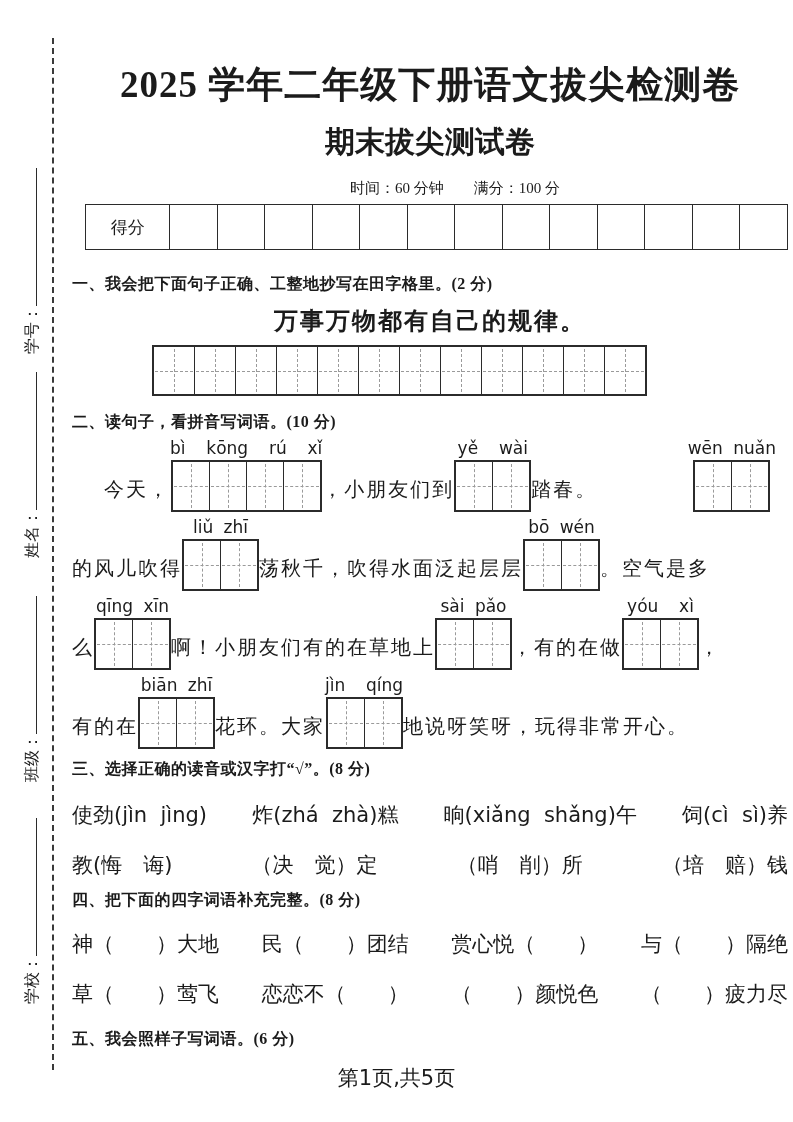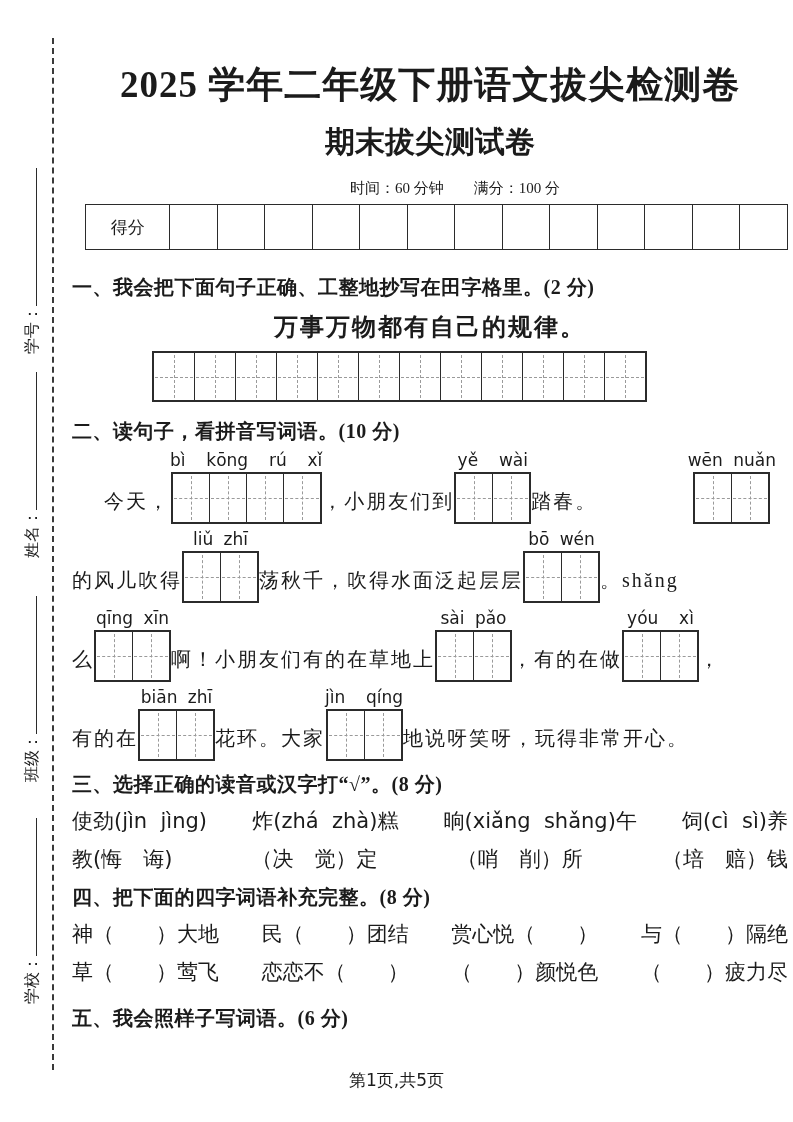--- a/index.html
+++ b/index.html
@@ -30,21 +30,21 @@
   table.score {
     border-collapse:collapse; margin-left:13px; table-layout:fixed;
     font-size:17px; text-align:center;
   }
   table.score td { border:1.5px solid #2b2b2b; padding:0; }
   table.score tr.hdr td { height:50px; }
   table.score tr.scr td { height:44px; }
   td.c-first { width:84px; }
   td.c-num { width:47px; }
   .stk { display:inline-block; width:1.05em; word-break:break-all; line-height:1.15; }
-  .heading { font-size:20px; font-weight:bold; letter-spacing:0.5px; }
+  .heading { font-size:16px; font-weight:bold; letter-spacing:0.5px; }
   .h1s { margin-top:24px; }
   .h2s { margin-top:14px; }
   .h3s { margin-top:10px; }
   .h4s { margin-top:10px; }
   .h5s { margin-top:18px; }
   .sentence { margin-top:10px; text-align:center; font-size:24px; font-weight:bold; letter-spacing:2px; }
   .cellrow { display:inline-flex; border:2px solid #2b2b2b; background:#fff; }
   .cell { position:relative; width:40px; height:47px; border-right:1.5px solid #2b2b2b; box-sizing:content-box; }
   .cell:last-child { border-right:none; }
   .cell::before {
@@ -62,27 +62,27 @@
   .py-box { display:inline-flex; flex-direction:column; align-items:center; }
   .py-box.flush-right { margin-left:auto; margin-right:12px; }
   .py-label {
     font-family:"DejaVu Sans","Liberation Sans",sans-serif; font-size:17px;
     line-height:24px; white-space:pre; word-spacing:5px; align-self:stretch; text-align:center;
   }
   .py-cells { display:inline-flex; border:2px solid #2b2b2b; }
   .py-cells .cell { width:36px; height:48px; }
   .qrow {
     display:flex; justify-content:space-between; white-space:pre;
-    font-size:21px; margin-top:8px; line-height:30px;
+    font-size:21px; margin-top:20px; line-height:30px;
     font-family:"DejaVu Sans","Liberation Serif",serif;
   }
-  .qrow.cjk { font-family:Liberation Serif, serif;gap:24px; }
+  .qrow.cjk { font-family:Liberation Mono, monospace;gap:24px; }
   .footer {
     position:absolute; left:0; right:0; bottom:30px; text-align:center;
-    font-size:17px; font-family:"DejaVu Sans","Liberation Sans",sans-serif;
+    font-size:21px; font-family:"DejaVu Sans","Liberation Sans",sans-serif;
   }
 </style>
 </head>
 <body>
 
 <div class="page">
   <div class="edge-dash"></div>
 
   <div class="vlabel" style="top:354px">
     <span>学号：</span><span class="blank"></span>
@@ -182,21 +182,21 @@
             </span>
           </span>
           <span class="s2-text">荡秋千，吹得水面泛起层层</span>
           <span class="py-box">
             <div class="py-label">bō wén</div>
             <span class="py-cells">
               <span class="cell"></span>
               <span class="cell"></span>
             </span>
           </span>
-          <span class="s2-text">。shǎng</span>
+          <span class="s2-text">。空气是多</span>
         </div>
         <div class="s2-line">
           <span class="s2-text">么</span>
           <span class="py-box">
             <div class="py-label">qīng xīn</div>
             <span class="py-cells">
               <span class="cell"></span>
               <span class="cell"></span>
             </span>
           </span>

